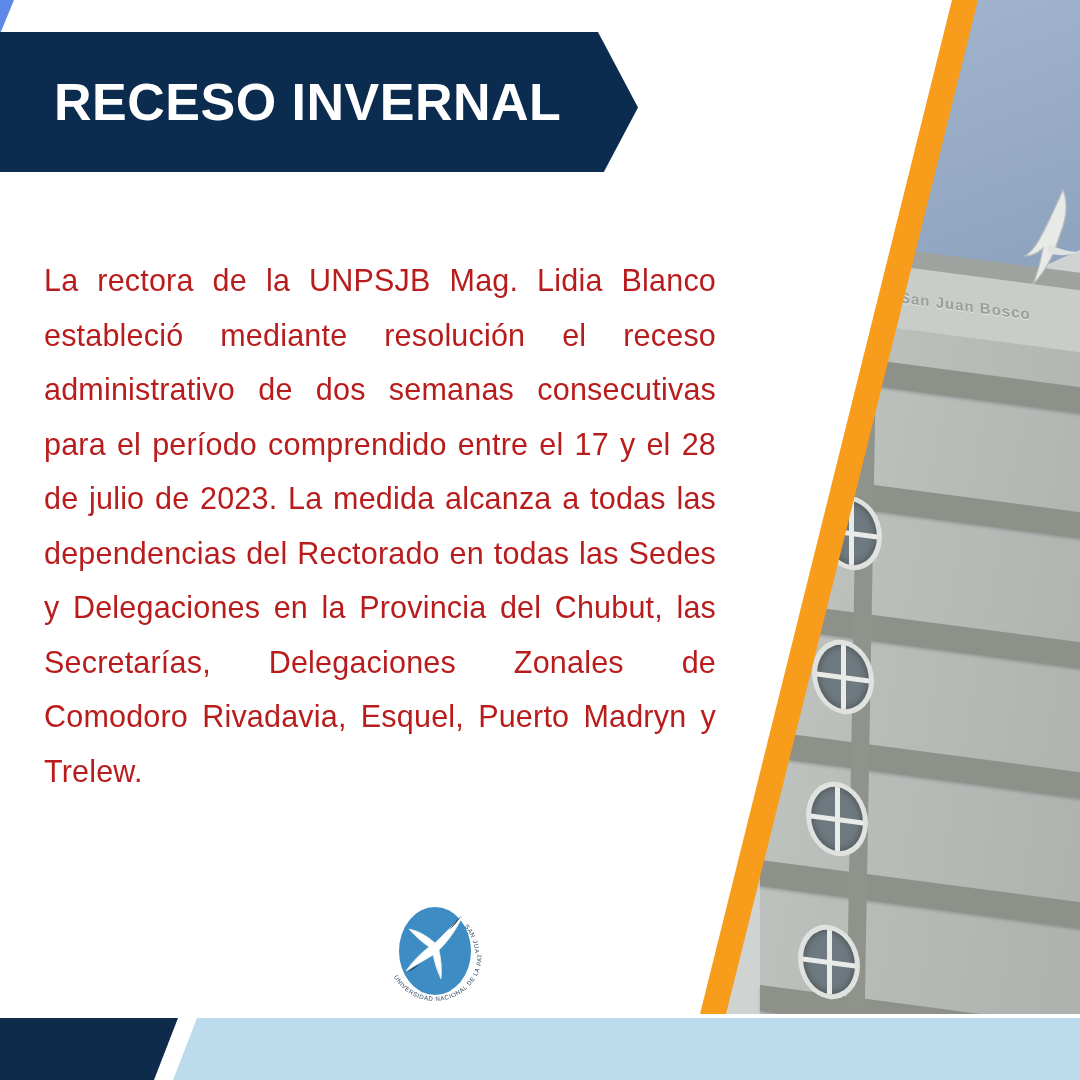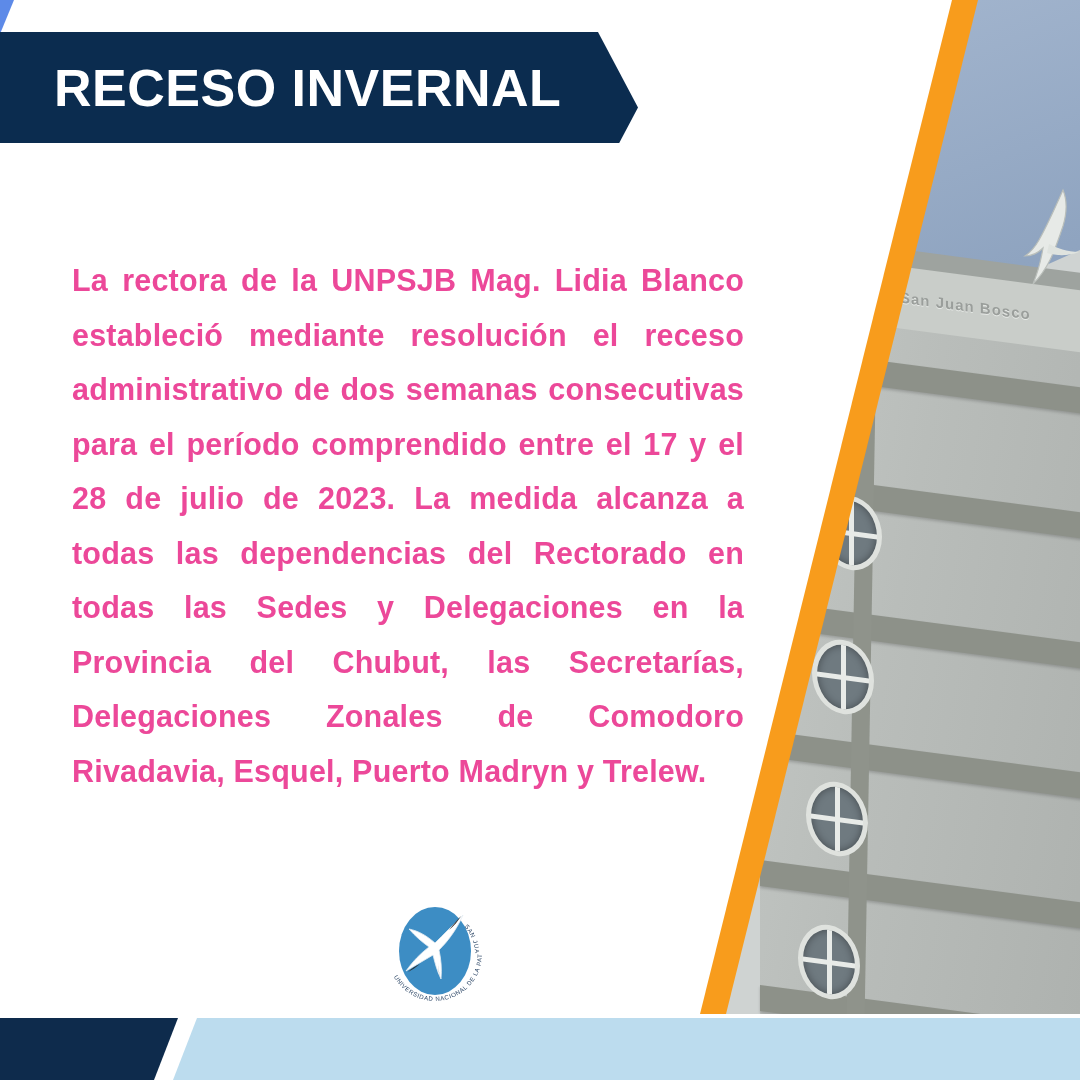--- a/index.html
+++ b/index.html
@@ -157,21 +157,21 @@
     background: #f89c1c;
     clip-path: polygon(952px 0, 978px 0, 726px 1014px, 700px 1014px);
   }
 
   
   .banner {
     position: absolute;
     left: 0;
     top: 32px;
     width: 638px;
-    height: 111px;
+    height: 140px;
     background: #0b2c4f;
     clip-path: polygon(0 0, 598px 0, 638px 75.5px, 598px 151px, 0 151px);
     display: flex;
     align-items: center;
   }
   .banner-title {
     color: #ffffff;
     font-size: 52px;
     font-weight: 700;
     letter-spacing: 0.5px;
@@ -179,28 +179,27 @@
     line-height: 1;
     white-space: nowrap;
   }
 
   
   .body-copy {
     position: absolute;
     left: 44px;
     top: 253px;
     width: 672px;
-    color: #ec4899;
+    color: #b91c1c;
     font-size: 30.5px;
     line-height: 54.5px;
     text-align: justify;
     text-justify: inter-word;
-    font-weight: 700;
+    font-weight: 400;
     letter-spacing: .2px;
-    margin-left: 28px;
   }
   .body-copy > span { display: inline; }
 
   
   .logo {
     position: absolute;
     left: 375px;
     top: 893px;
     width: 120px;
     height: 122px;

